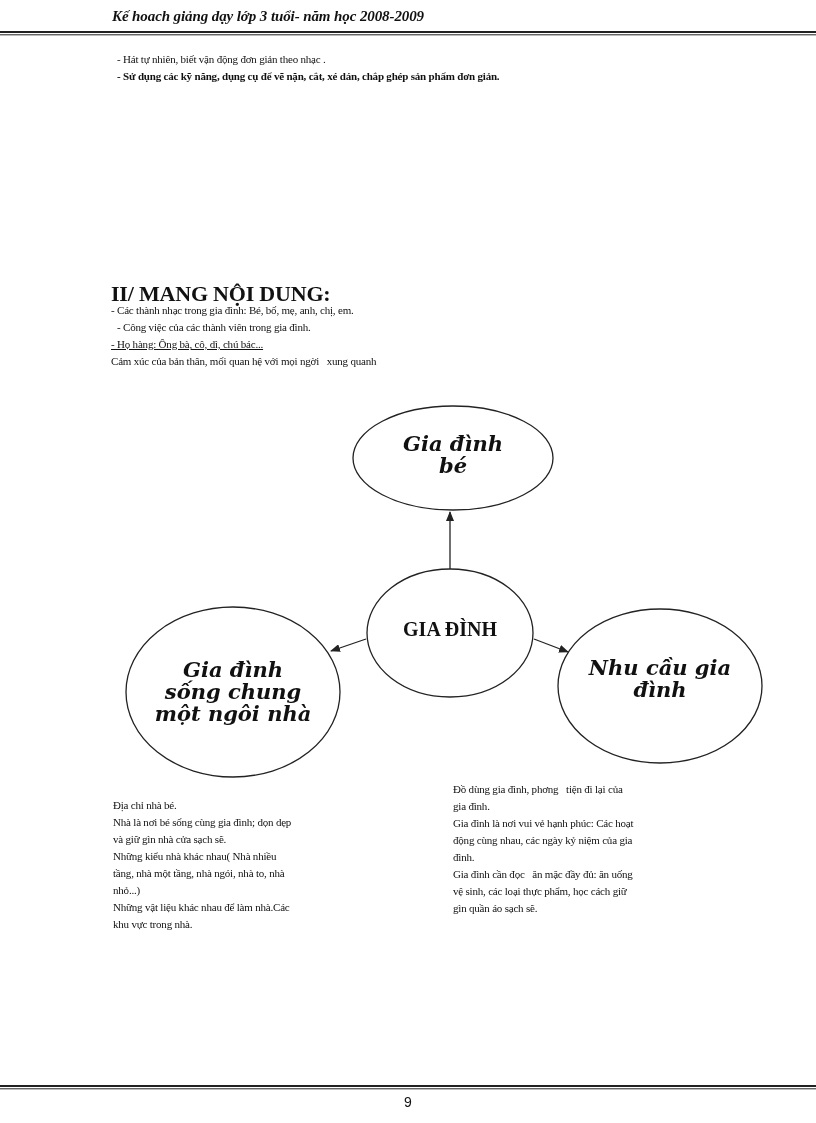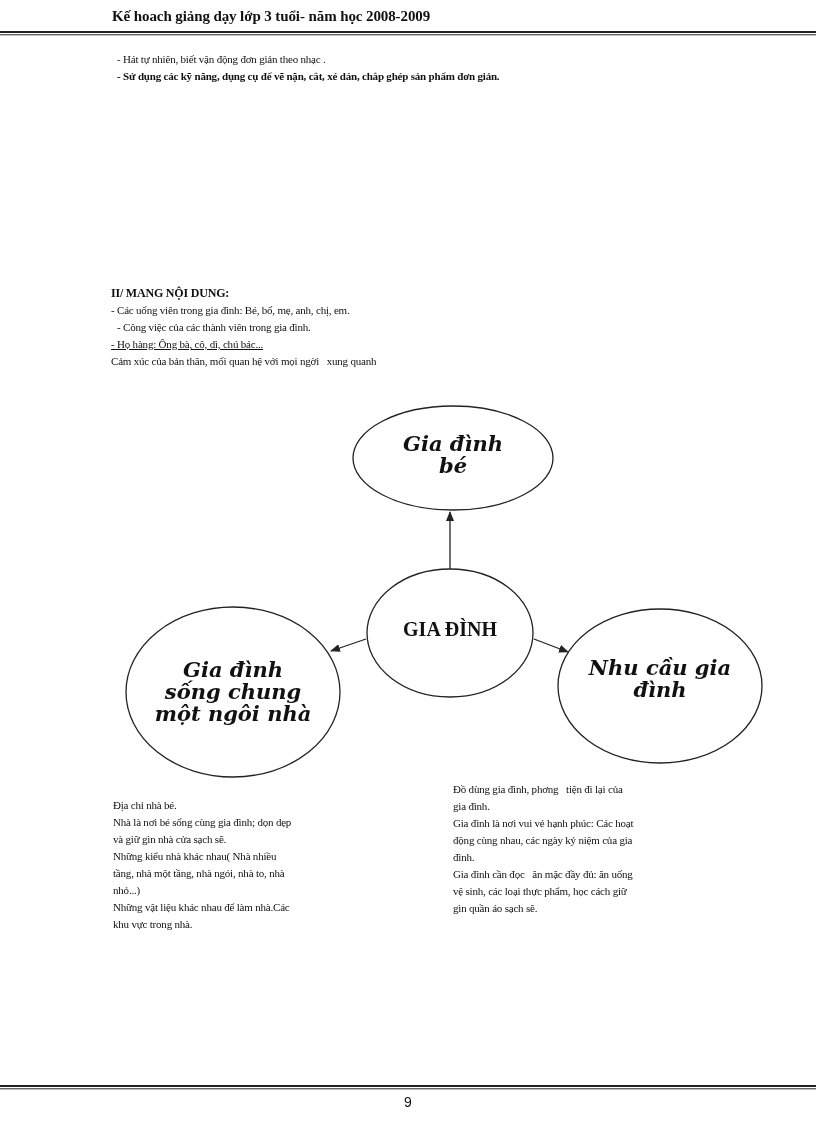--- a/index.html
+++ b/index.html
@@ -1,24 +1,24 @@
 <!DOCTYPE html>
 <html><head>
   <meta charset="utf-8">
   <style>
     html, body { margin: 0; padding: 0; background: #ffffff; }
     body { width: 816px; height: 1123px; position: relative; overflow: hidden; font-family: "Liberation Serif", serif; color: #111; }
-    .header-title { position: absolute; left: 112px; top: 8px; font-size: 15px; font-weight: bold; letter-spacing: -0.1px; }
+    .header-title { position: absolute; left: 112px; top: 8px; font-size: 15px; font-style: italic; font-weight: bold; letter-spacing: -0.1px; }
     .rule { position: absolute; left: 0; width: 816px; }
     .rule .l1 { height: 2px; background: #222; }
     .rule .gap { height: 1px; background: #fff; }
     .rule .l2 { height: 1px; background: #666; }
     .rule .l3 { height: 1px; background: #bbb; }
     .text-block { position: absolute; font-size: 11px; line-height: 17px; white-space: pre; letter-spacing: -0.2px; }
-    .section-title { font-weight: bold; font-size: 12px; }
+    .section-title { font-weight: bold; font-size: 22px; }
     .diagram { position: absolute; left: 0; top: 0; width: 816px; height: 1123px; pointer-events: none; }
     .diagram ellipse { fill: none; stroke: #222; stroke-width: 1.3; }
     .diagram line { stroke: #222; stroke-width: 1.3; }
     .node-label { position: absolute; text-align: center; font-family: "DejaVu Serif", serif; font-style: italic; font-weight: bold; font-size: 21px; line-height: 22px; white-space: pre; }
     .center-label { position: absolute; text-align: center; font-family: "Liberation Serif", serif; font-weight: bold; font-size: 20px; white-space: pre; }
     .col { position: absolute; font-size: 11px; line-height: 17px; white-space: pre; letter-spacing: -0.2px; }
     .page-number { position: absolute; left: 0; width: 816px; top: 1094px; text-align: center; font-family: "Liberation Sans", sans-serif; font-size: 14px; }
   </style>
 </head>
 <body>
@@ -28,21 +28,21 @@
   <div class="l1"></div>
     <div class="gap"></div>
     <div class="l2"></div>
     <div class="l3"></div>
 </div>
 
 <div class="text-block" style="left:117px; top:51px;">- Hát tự nhiên, biết vận động đơn giản theo nhạc .</div>
 <div class="text-block" style="left:117px; top:68px;font-weight:bold;">- Sử dụng các kỹ năng, dụng cụ để vẽ nặn, cắt, xé dán, chắp ghép sản phẩm đơn giản.</div>
 
 <div class="text-block section-title" style="left:111px; top:285px;">II/ MANG NỘI DUNG:</div>
-<div class="text-block" style="left:111px; top:302px;">- Các uống viên trong gia đình: Bé, bố, mẹ, anh, chị, em.</div>
+<div class="text-block" style="left:111px; top:302px;">- Các thành nhạc trong gia đình: Bé, bố, mẹ, anh, chị, em.</div>
 <div class="text-block" style="left:117px; top:319px;">- Công việc của các thành viên trong gia đình.</div>
 <div class="text-block" style="left:111px; top:336px;text-decoration:underline;">- Họ hàng: Ông bà, cô, dì, chú bác...</div>
 <div class="text-block" style="left:111px; top:353px;">Cảm xúc của bản thân, mối quan hệ với mọi ngời   xung quanh</div>
 
 <svg class="diagram" width="816" height="1123" viewBox="0 0 816 1123">
   <defs>
     <marker id="arrowhead" markerWidth="10" markerHeight="8" refX="9" refY="4" orient="auto" markerUnits="userSpaceOnUse">
       <path d="M0,0 L10,4 L0,8 Z" fill="#222"></path>
     </marker>
   </defs>

